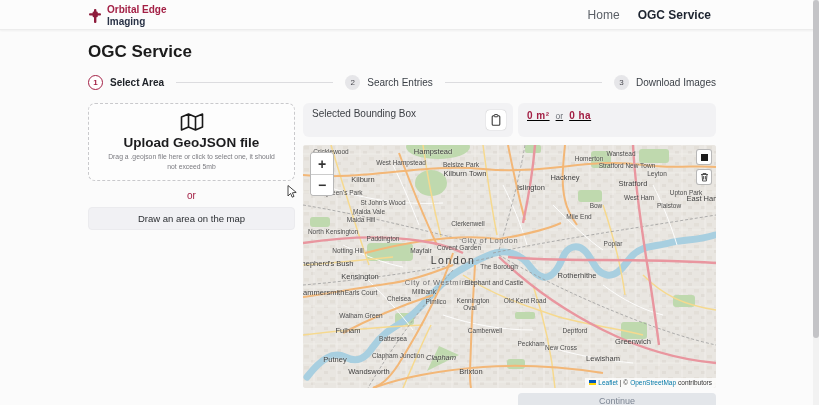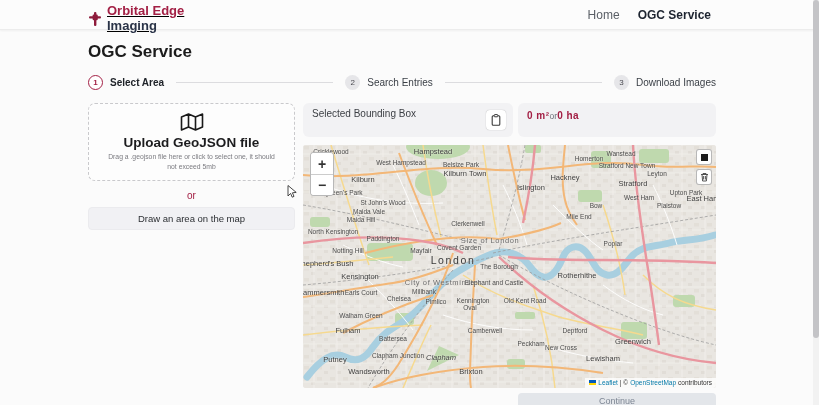--- a/index.html
+++ b/index.html
@@ -5,21 +5,21 @@
   * { margin:0; padding:0; box-sizing:border-box; }
   html,body { width:819px; height:405px; overflow:hidden; }
   body { font-family:"Liberation Sans", sans-serif; background:#fbfbfb; position:relative; }
   .page { position:relative; width:819px; height:405px; overflow:hidden; background:#fbfbfb; }
 
   
   .header { position:absolute; top:0; left:0; width:100%; height:30px; background:#fcfcfc;
             border-bottom:1px solid #ececec; box-shadow:0 1px 2px rgba(0,0,0,.05); z-index:5;
             display:flex; align-items:center; }
   .logo { position:absolute; left:88px; top:4px; display:flex; align-items:center; gap:5px; }
-  .logo-text { font-size:13px; font-weight:700; line-height:1.15;text-decoration:underline; }
+  .logo-text { font-size:10px; font-weight:700; line-height:1.15; }
   .logo-text .l1 { color:#a32045; }
   .logo-text .l2 { color:#2a3347; }
   .nav { position:absolute; right:108px; top:0; height:30px; display:flex; align-items:center; gap:18px; }
   .nav-item { font-size:12px; color:#5a5f66; cursor:pointer; }
   .nav-item.active { font-weight:700; color:#1d2430; }
 
   
   .page-title { position:absolute; left:88px; top:42px; font-size:17px; font-weight:700; color:#1b1b1b; }
   .stepper { position:absolute; left:88px; top:73px; width:628px; height:18px; display:flex; align-items:center; }
   .step { display:flex; align-items:center; gap:7px; white-space:nowrap; }
@@ -42,21 +42,21 @@
               border:1px solid #ebebee; border-radius:4px; font-size:9.5px; color:#2c2f33;
               display:flex; align-items:center; justify-content:center; cursor:pointer;
               font-family:"Liberation Sans", sans-serif; }
 
   
   .panel { position:absolute; top:103px; height:34px; background:#f2f2f4; border-radius:6px; padding:5px 9px; }
   .panel-bbox { left:303px; width:210px; }
   .panel-area { left:518px; width:198px; }
   .panel-label { font-size:10px; color:#3c3f44; font-weight:500; }
   .panel-value { font-size:10px; font-weight:700; color:#a32045; letter-spacing:.5px; margin-top:1px; }
-  .area-values { display:flex; align-items:flex-end; gap:0; margin-top:1px; }
+  .area-values { display:flex; align-items:flex-end; gap:6px; margin-top:1px;text-decoration:underline; }
   .area-or { font-size:8.5px; color:#6c7077; }
   .copy-btn { position:absolute; right:7px; top:7px; width:20px; height:20px; background:#fff; border:none;
               border-radius:4px; box-shadow:0 0 1px rgba(0,0,0,.35); display:flex; align-items:center;
               justify-content:center; cursor:pointer; }
 
   
   .map { position:absolute; left:303px; top:145px; width:413px; height:243px; border-radius:3px;
          overflow:hidden; background:#e9e6e1; }
   .map-svg { position:absolute; inset:0; width:100%; height:100%; }
   .map-label { position:absolute; transform:translate(-50%,-50%); font-size:6.5px; color:#4b4b4b;
@@ -296,21 +296,21 @@
       <span class="map-label" style="left: 354px; top: 28px;">Leyton</span>
       <span class="map-label md" style="left: 330px; top: 38px;">Stratford</span>
       <span class="map-label" style="left: 336px; top: 52px;">West Ham</span>
       <span class="map-label" style="left: 383px; top: 47px;">Upton Park</span>
       <span class="map-label md" style="left: 400px; top: 53px;">East Ham</span>
       <span class="map-label" style="left: 366px; top: 60px;">Plaistow</span>
       <span class="map-label" style="left: 293px; top: 60px;">Bow</span>
       <span class="map-label" style="left: 276px; top: 71px;">Mile End</span>
       <span class="map-label" style="left: 310px; top: 98px;">Poplar</span>
       <span class="map-label" style="left: 165px; top: 78px;">Clerkenwell</span>
-      <span class="map-label area" style="left: 187px; top: 95px;">Size of London</span>
+      <span class="map-label area" style="left: 187px; top: 95px;">City of London</span>
       <span class="map-label" style="left: 118px; top: 105px;">Mayfair</span>
       <span class="map-label" style="left: 156px; top: 102px;">Covent Garden</span>
       <span class="map-label big" style="left: 150px; top: 115px;">London</span>
       <span class="map-label area" style="left: 140px; top: 137px;">City of Westminster</span>
       <span class="map-label" style="left: 196px; top: 121px;">The Borough</span>
       <span class="map-label" style="left: 191px; top: 137px;">Elephant and Castle</span>
       <span class="map-label md" style="left: 274px; top: 130px;">Rotherhithe</span>
       <span class="map-label" style="left: 121px; top: 146px;">Millbank</span>
       <span class="map-label" style="left: 133px; top: 156px;">Pimlico</span>
       <span class="map-label" style="left: 170px; top: 155px;">Kennington</span>

